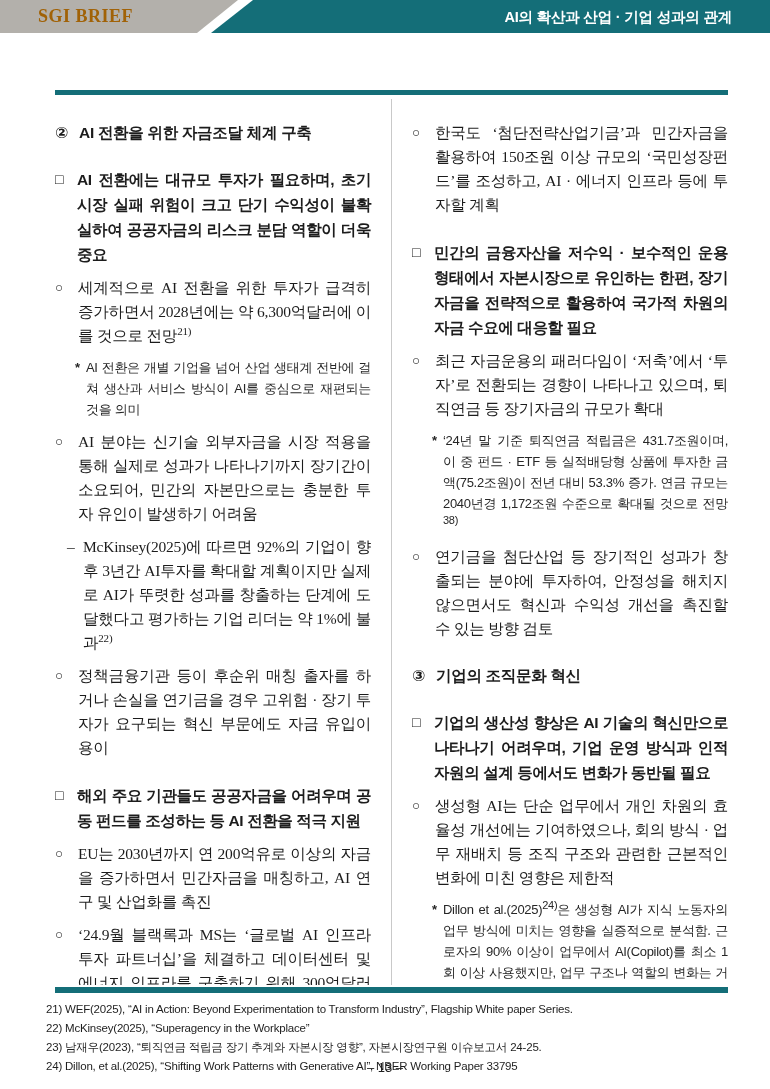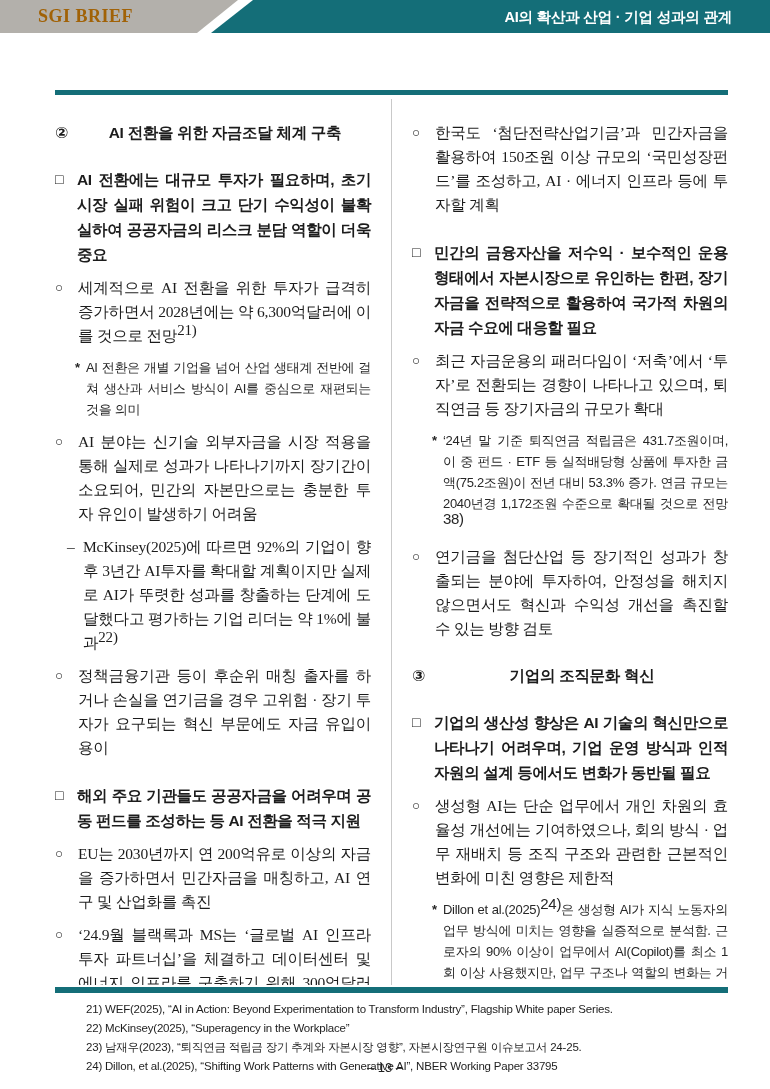--- a/index.html
+++ b/index.html
@@ -51,35 +51,35 @@
   }
   .col{width:316px;padding-top:22px;}
   .col-divider{width:1px;background:var(--divider);}
   
   .item{display:flex;margin-bottom:9px;}
   .item .marker{flex:none;}
   .item .txt{flex:1;text-align:justify;}
   .item.gap{margin-top:23px;}
   .heading{font-weight:700;font-size:15.5px;line-height:23px;letter-spacing:-0.3px;margin-bottom:16px;}
   .heading .marker{width:24px;}
-  .heading .txt{text-align:center;}
+  .heading .txt{text-align:left;}
   .box{font-weight:700;font-size:15.5px;line-height:25px;letter-spacing:-0.4px;}
   .box .marker{width:22px;font-size:14px;}
   .circle,.dash{
     font-family:"Liberation Serif","DejaVu Serif",serif;
     font-size:15.5px;line-height:24px;letter-spacing:-0.2px;
   }
   .circle .marker{width:23px;font-size:13.5px;}
   .dash{margin-left:12px;}
   .dash .marker{width:16px;}
   .star{font-size:13px;line-height:21px;letter-spacing:-0.3px;color:#262626;margin-left:20px;margin-bottom:10px;}
   .star .marker{width:11px;font-weight:700;}
-  sup.fn{font-size:15px;line-height:0;vertical-align:super;margin-top:25px;}
+  sup.fn{font-size:11px;line-height:0;vertical-align:super;margin-top:25px;}
   
-  .footnotes{position:absolute;top:1000px;left:46px;right:38px;margin-left:40px;}
+  .footnotes{position:absolute;top:1000px;left:46px;right:38px;}
   .footnote{font-size:11.5px;line-height:19px;letter-spacing:-0.2px;color:#1e1e1e;}
   .page-number{
     position:absolute;top:1060px;left:0;width:770px;
     text-align:center;font-size:13px;color:#1e1e1e;
   }
 </style>
 </head>
 <body>
 
 <div class="page">

